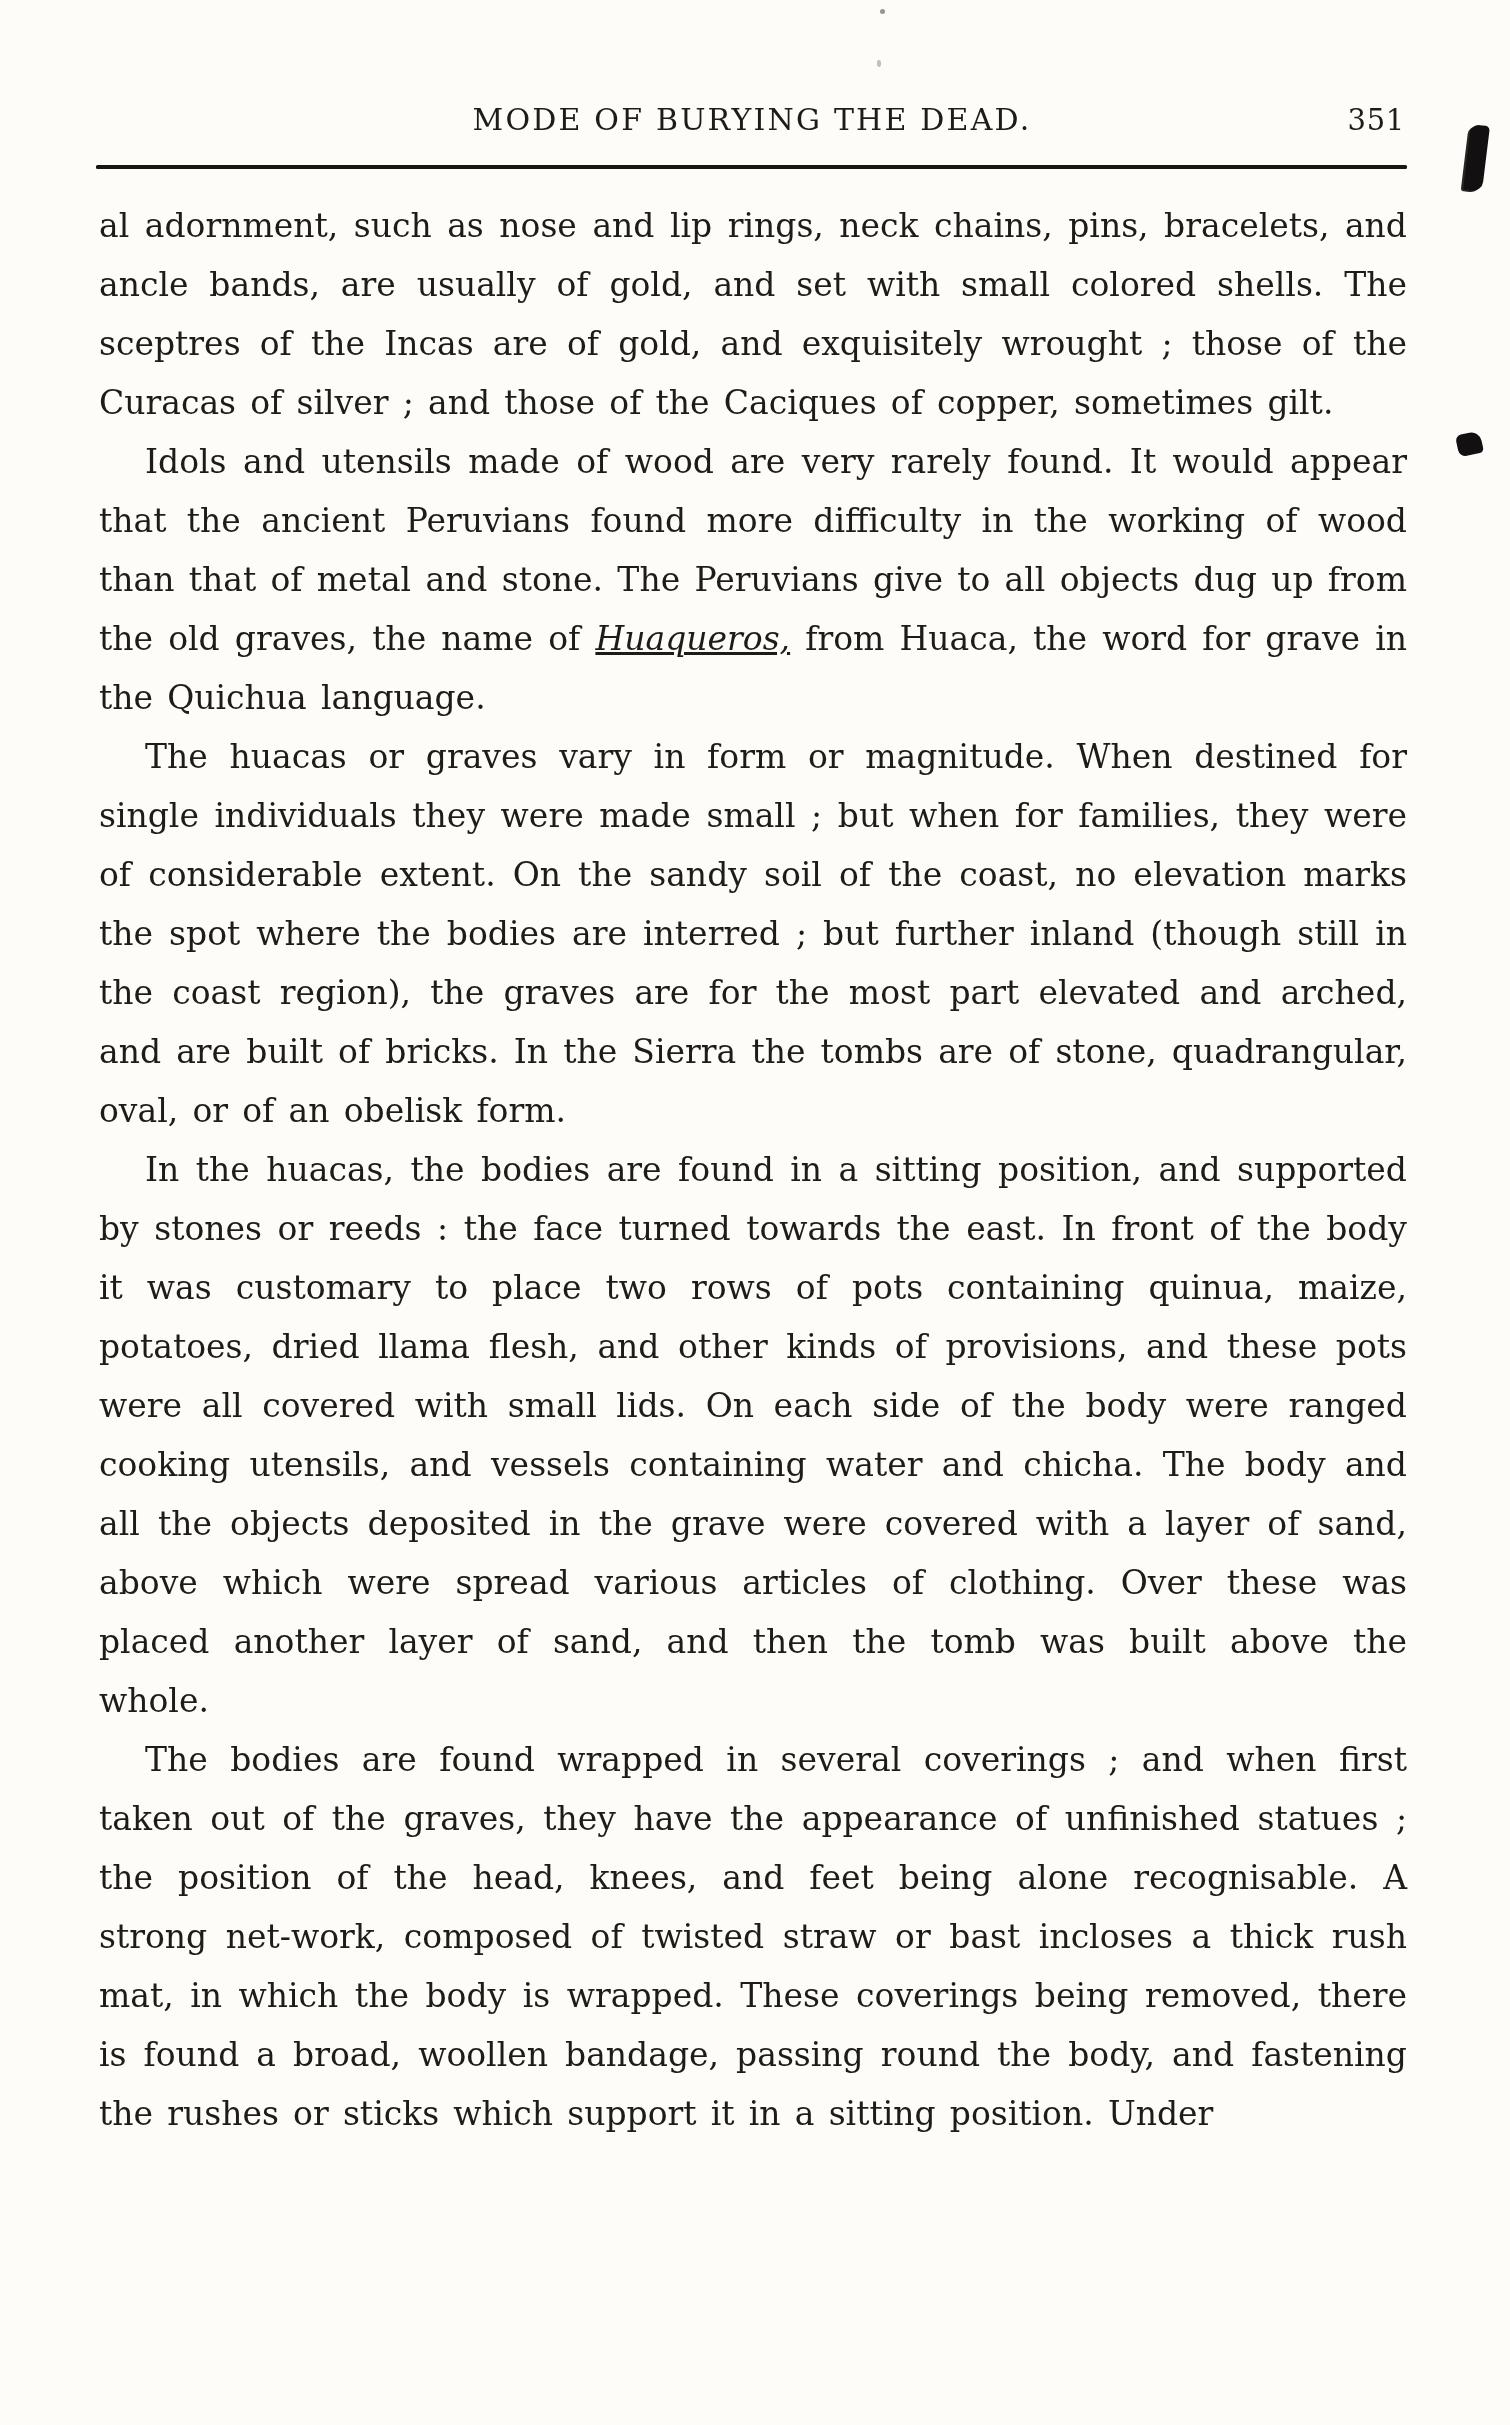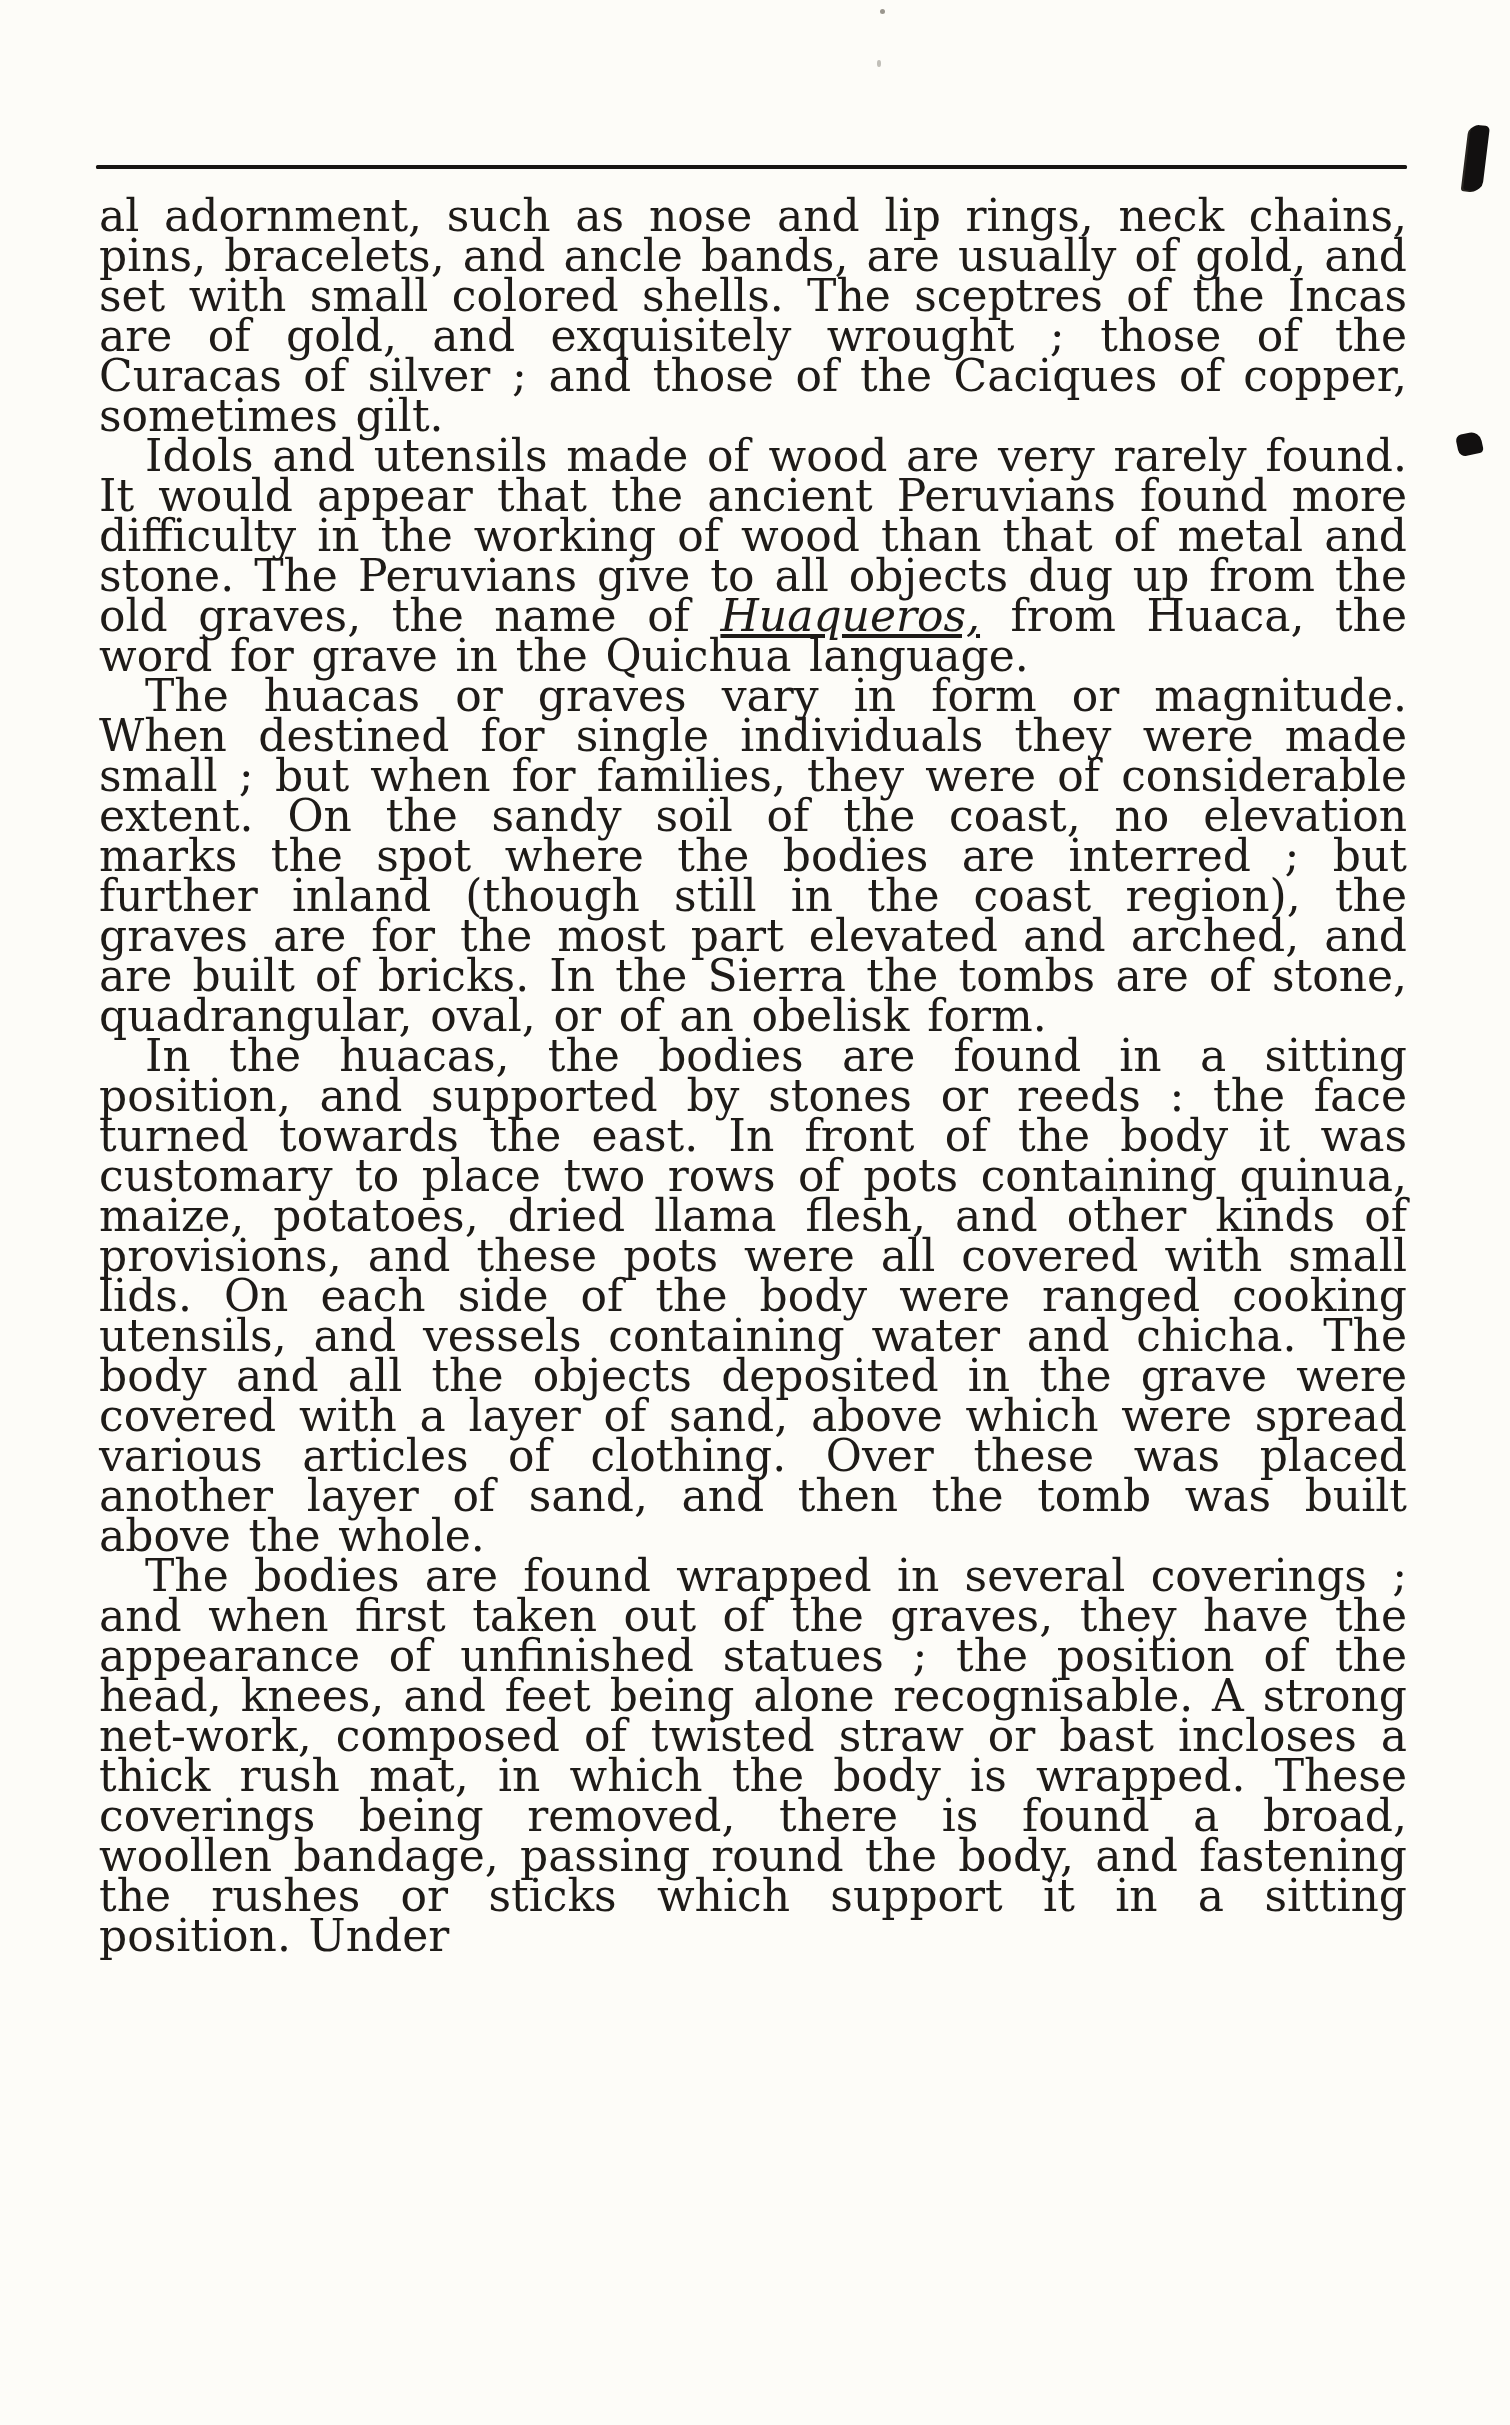--- a/index.html
+++ b/index.html
@@ -47,22 +47,22 @@
     width: 1311px;
     height: 3.7px;
     background: #181512;
     border-radius: 1.5px;
   }
   .text-block {
     position: absolute;
     left: 99px;
     top: 196px;
     width: 1308px;
-    font-size: 44px;
-    line-height: 40px;
+    font-size: 33px;
+    line-height: 59px;
     text-align: justify;
     word-spacing: 3.7px;
   }
   .para {
     margin: 0;
     padding: 0;
   }
   .para.indent {
     text-indent: 46px;
   }
@@ -100,20 +100,24 @@
   .speck-2 { left: 877px; top: 60px; width: 3.7px; height: 6.6px; opacity: .6; }
 </style>
 </head>
 <body>
 
 <div class="page">
 
   <span class="speck speck-1"></span>
   <span class="speck speck-2"></span>
 
+  <div class="header-row">
+    <div class="header-title">MODE OF BURYING THE DEAD.</div>
+    <div class="page-number">351</div>
+  </div>
 
   <div class="header-rule"></div>
 
   <div class="text-block">
       <p class="para"><span>al adornment, such as nose and lip rings, neck chains, pins, bracelets, and ancle bands, are usually of gold, and set with small colored shells.  The sceptres of the Incas are of gold, and exquisitely wrought ; those of the Curacas of silver ; and those of the Caciques of copper, sometimes gilt.</span></p>
       <p class="para indent"><span>Idols and utensils made of wood are very rarely found.  It would appear that the ancient Peruvians found more difficulty in the working of wood than that of metal and stone.  The Peruvians give to all objects dug up from the old graves, the name of </span><span class="italic">Huaqueros,</span><span> from Huaca, the word for grave in the Quichua language.</span></p>
       <p class="para indent"><span>The huacas or graves vary in form or magnitude.  When destined for single individuals they were made small ; but when for families, they were of considerable extent.  On the sandy soil of the coast, no elevation marks the spot where the bodies are interred ; but further inland (though still in the coast region), the graves are for the most part elevated and arched, and are built of bricks.  In the Sierra the tombs are of stone, quadrangular, oval, or of an obelisk form.</span></p>
       <p class="para indent"><span>In the huacas, the bodies are found in a sitting position, and supported by stones or reeds : the face turned towards the east. In front of the body it was customary to place two rows of pots containing quinua, maize, potatoes, dried llama flesh, and other kinds of provisions, and these pots were all covered with small lids.  On each side of the body were ranged cooking utensils, and vessels containing water and chicha.  The body and all the objects deposited in the grave were covered with a layer of sand, above which were spread various articles of clothing.  Over these was placed another layer of sand, and then the tomb was built above the whole.</span></p>
       <p class="para indent"><span>The bodies are found wrapped in several coverings ; and when first taken out of the graves, they have the appearance of unfinished statues ; the position of the head, knees, and feet being alone recognisable.  A strong net-work, composed of twisted straw or bast incloses a thick rush mat, in which the body is wrapped.  These coverings being removed, there is found a broad, woollen bandage, passing round the body, and fastening the rushes or sticks which support it in a sitting position.  Under</span></p>
     </div>

